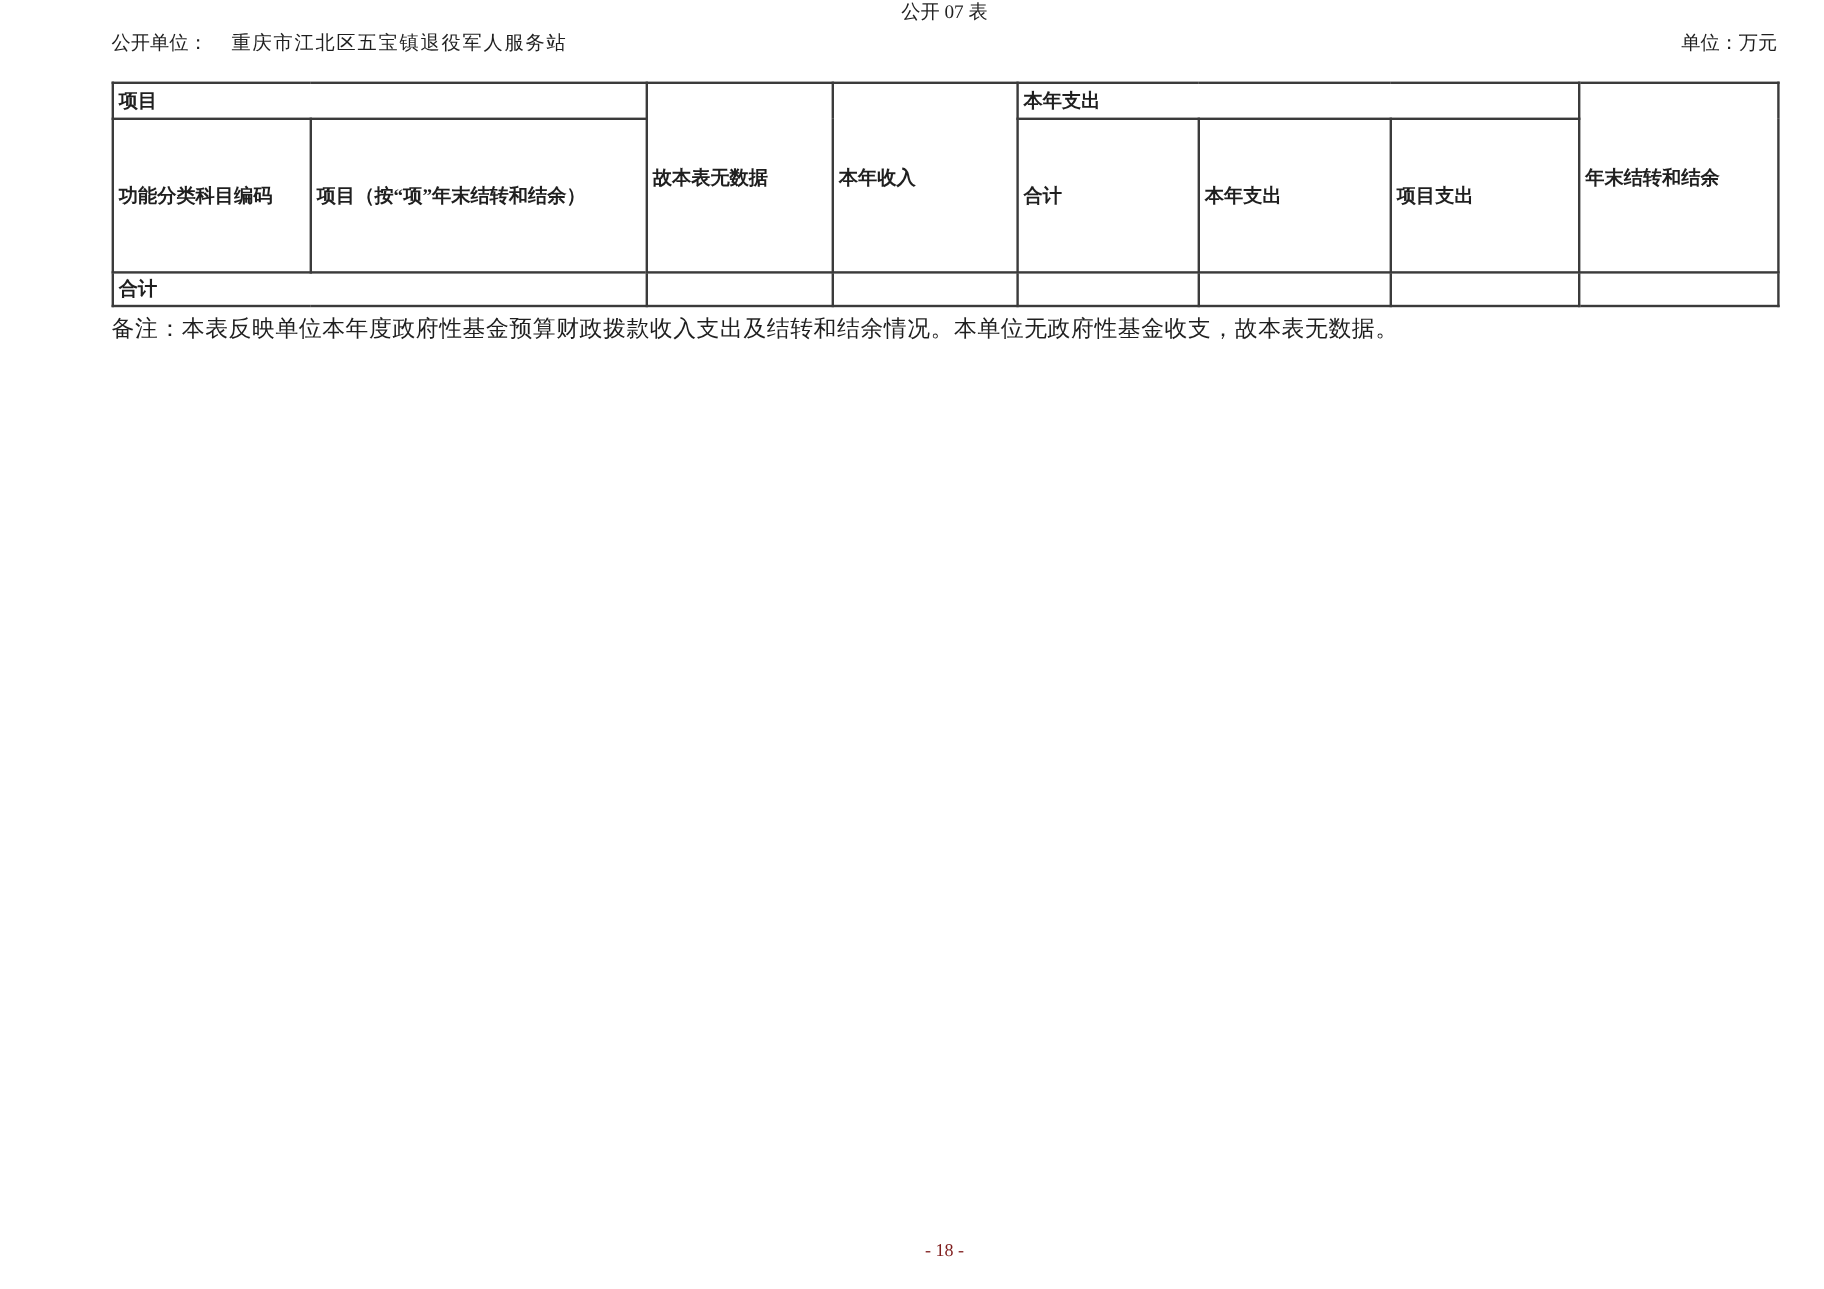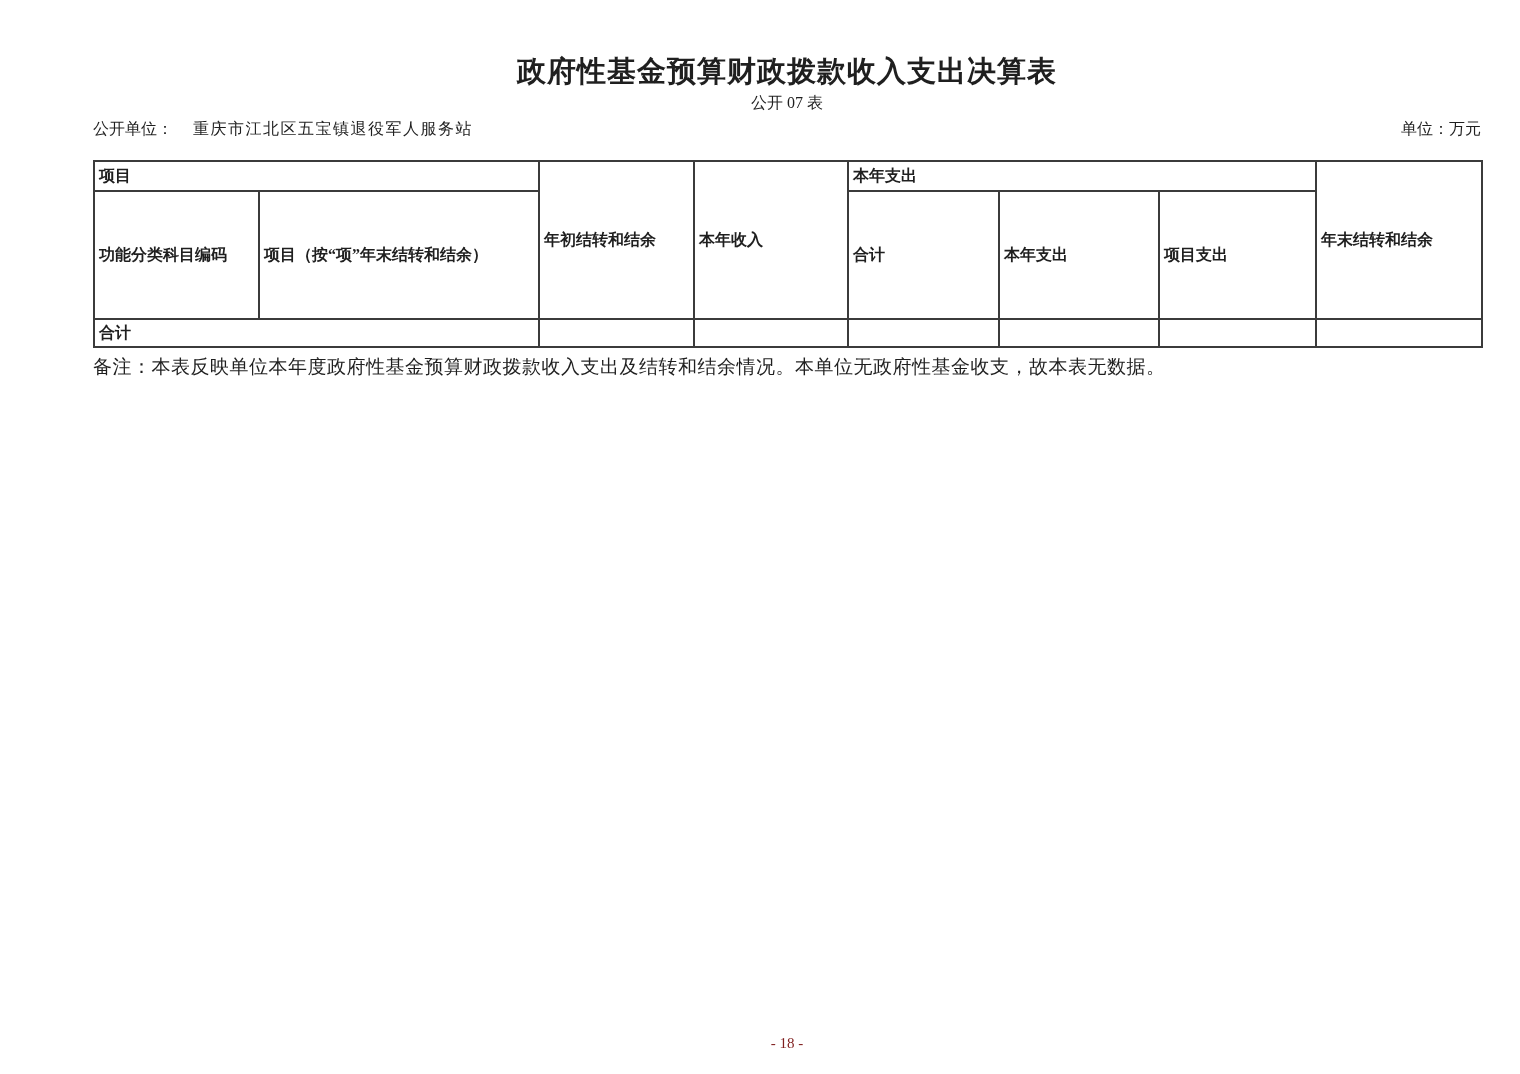--- a/index.html
+++ b/index.html
@@ -74,21 +74,20 @@
     font-size: 15px;
     color: #7f1d1d;
   }
 </style>
 </head>
 <body>
 
 <div class="page">
   <div class="content">
 
-    <h1 class="doc-title">政府性基金预算财政拨款收入支出决算表</h1>
 
     <div class="meta-code">公开 07 表</div>
 
     <div class="meta-row">
       <div>
         <span>公开单位：</span><span class="unit-name">重庆市江北区五宝镇退役军人服务站</span>
       </div>
       <span>单位：万元</span>
     </div>
 
@@ -99,21 +98,21 @@
         <col style="width:155px">
         <col style="width:154px">
         <col style="width:151px">
         <col style="width:160px">
         <col style="width:157px">
         <col style="width:166px">
       </colgroup>
       <tbody>
         <tr class="hrow1">
           <td colspan="2">项目</td>
-          <td rowspan="2">年初结转和结余</td>
+          <td rowspan="2">故本表无数据</td>
           <td rowspan="2">本年收入</td>
           <td colspan="3">本年支出</td>
           <td rowspan="2">年末结转和结余</td>
         </tr>
         <tr class="hrow2">
           <td>功能分类科目编码</td>
           <td>项目（按“项”年末结转和结余）</td>
           <td>合计</td>
           <td>本年支出</td>
           <td>项目支出</td>

